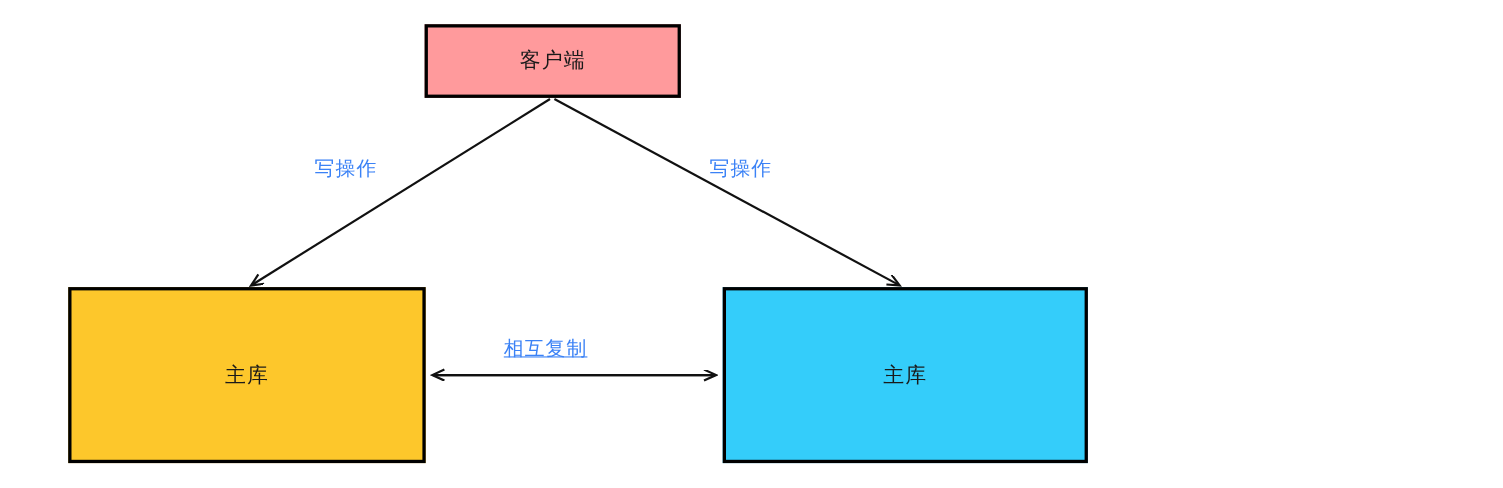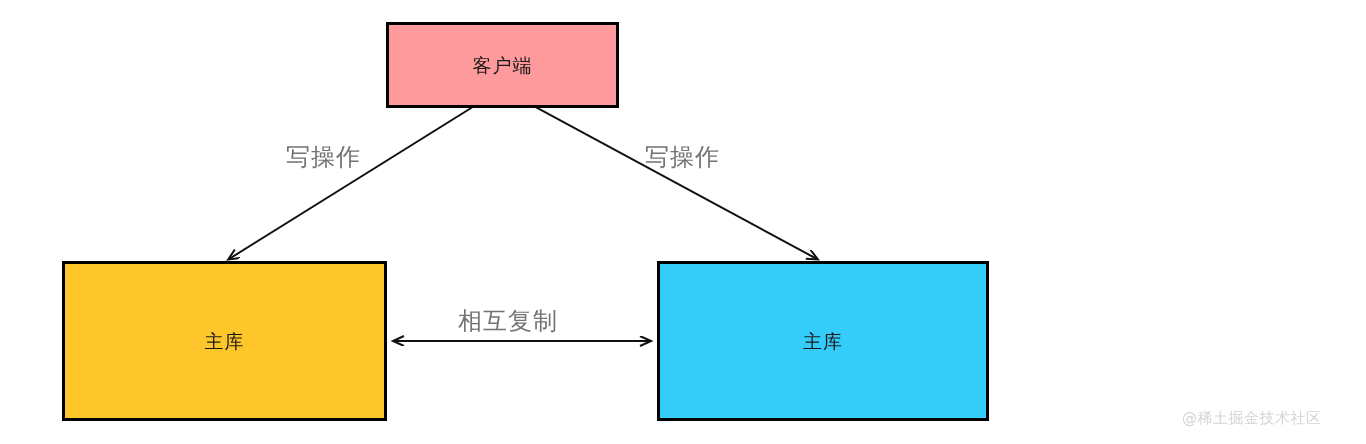--- a/index.html
+++ b/index.html
@@ -26,21 +26,21 @@
     justify-content: center;
     font-size: 19px;
     color: #1a1a1a;
     letter-spacing: 1px;
     line-height: 1;
   }
   #client-node {
     left: 386px;
     top: 22px;
     width: 233px;
-    height: 86px;
+    height: 67px;
     background: #ff9a9c;
   }
   #master-left-node {
     left: 62px;
     top: 261px;
     width: 325px;
     height: 160px;
     background: #fdc72b;
   }
   #master-right-node {
@@ -53,37 +53,38 @@
   .edge-layer {
     position: absolute;
     left: 0;
     top: 0;
     width: 1366px;
     height: 444px;
     pointer-events: none;
   }
   .edge-label {
     position: absolute;
-    font-size: 24px;
-    color: #737373;
+    font-size: 18px;
+    color: #3b82f6;
     letter-spacing: 1px;
     white-space: nowrap;
     line-height: 1;
   }
   #write-label-left {
     left: 286px;
     top: 145px;
   }
   #write-label-right {
     left: 645px;
     top: 145px;
   }
   #replicate-label {
     left: 458px;
     top: 309px;
+    text-decoration: underline;
   }
   #annotation-note {
     position: absolute;
     left: 905px;
     top: 117px;
     font-size: 18px;
     line-height: 27px;
     color: #f9568f;
     letter-spacing: 0.5px;
     white-space: nowrap;
@@ -131,15 +132,14 @@
     <span>主库</span>
   </div>
 
   <div class="edge-label" id="write-label-left">写操作</div>
 
   <div class="edge-label" id="write-label-right">写操作</div>
 
   <div class="edge-label" id="replicate-label">相互复制</div>
 
 
-  <div id="watermark">@稀土掘金技术社区</div>
 
 </div>
 
 </body></html>

